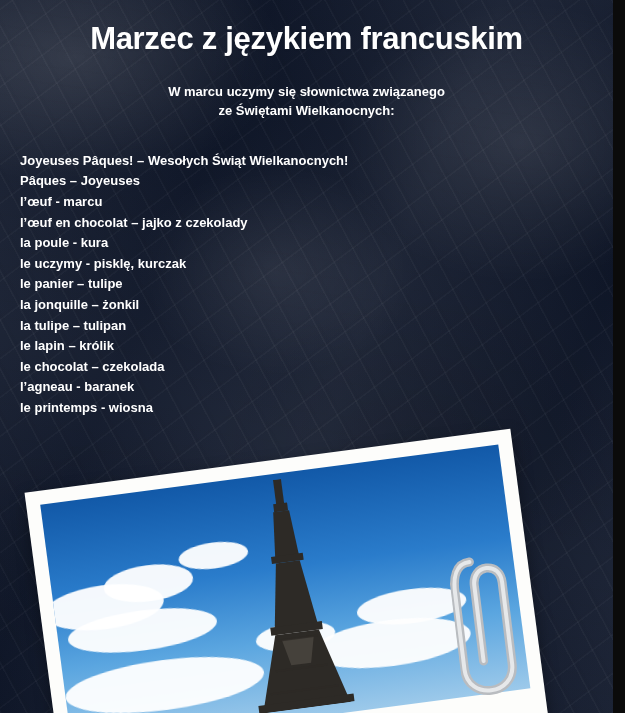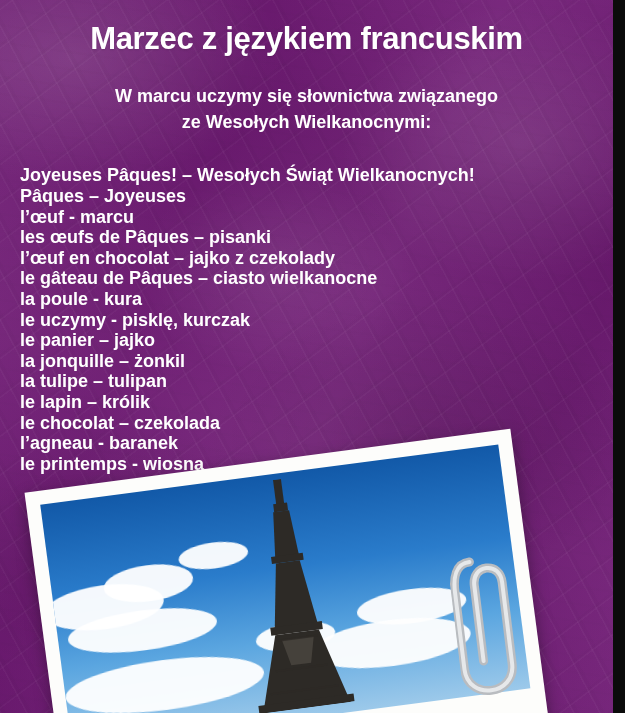--- a/index.html
+++ b/index.html
@@ -11,21 +11,21 @@
     width: 625px;
     height: 713px;
     overflow: hidden;
     font-family: "Liberation Sans", sans-serif;
   }
 
   #poster {
     position: relative;
     width: 613px;
     height: 713px;
-    background: #701a75;
+    background: #0f172a;
     overflow: hidden;
   }
 
   
   #paper-texture {
     position: absolute;
     inset: 0;
     pointer-events: none;
     background:
       radial-gradient(ellipse 300px 180px at 12% 8%, rgba(255,255,255,0.13), rgba(255,255,255,0) 70%),
@@ -62,35 +62,35 @@
     font-weight: bold;
     letter-spacing: -0.3px;
     line-height: 1.2;
     text-shadow: 0 1px 2px rgba(0,0,0,0.12);
   }
 
   #subtitle {
     margin: 26px 0 0 0;
     text-align: center;
     color: #ffffff;
-    font-size: 18px;
+    font-size: 13px;
     font-weight: bold;
     line-height: 1.45;
     padding: 0 40px;
   }
   #subtitle .line { display: block; }
 
   #vocab-list {
     margin: 30px 0 0 0;
     padding: 0 0 0 20px;
     list-style: none;
     color: #ffffff;
   }
   #vocab-list li {
-    font-size: 18px;
+    font-size: 13px;
     font-weight: bold;
     line-height: 20.6px;
     white-space: nowrap;
   }
 
   
   #photo-wrap {
     position: absolute;
     left: 28px;
     top: 486px;
@@ -158,33 +158,31 @@
 <div id="poster">
 
   <div id="paper-texture"></div>
 
   <div id="content">
 
     <h1 id="title">Marzec z językiem francuskim</h1>
 
     <div id="subtitle">
       <span class="line">W marcu uczymy się słownictwa związanego</span>
-      <span class="line">ze Wesołych Wielkanocnymi:</span>
+      <span class="line">ze Świętami Wielkanocnych:</span>
     </div>
 
     <ul id="vocab-list">
       <li>Joyeuses Pâques! – Wesołych Świąt Wielkanocnych!</li>
       <li>Pâques – Joyeuses</li>
       <li>l’œuf  - marcu</li>
-      <li>les œufs de Pâques – pisanki</li>
       <li>l’œuf en chocolat – jajko z czekolady</li>
-      <li>le gâteau de Pâques – ciasto wielkanocne</li>
       <li>la poule - kura</li>
       <li>le uczymy - pisklę, kurczak</li>
-      <li>le panier – jajko</li>
+      <li>le panier – tulipe</li>
       <li>la jonquille – żonkil</li>
       <li>la tulipe – tulipan</li>
       <li>le lapin – królik</li>
       <li>le chocolat – czekolada</li>
       <li>l’agneau - baranek</li>
       <li>le printemps - wiosna</li>
     </ul>
 
     <div id="photo-wrap">
       <div id="photo-frame">

